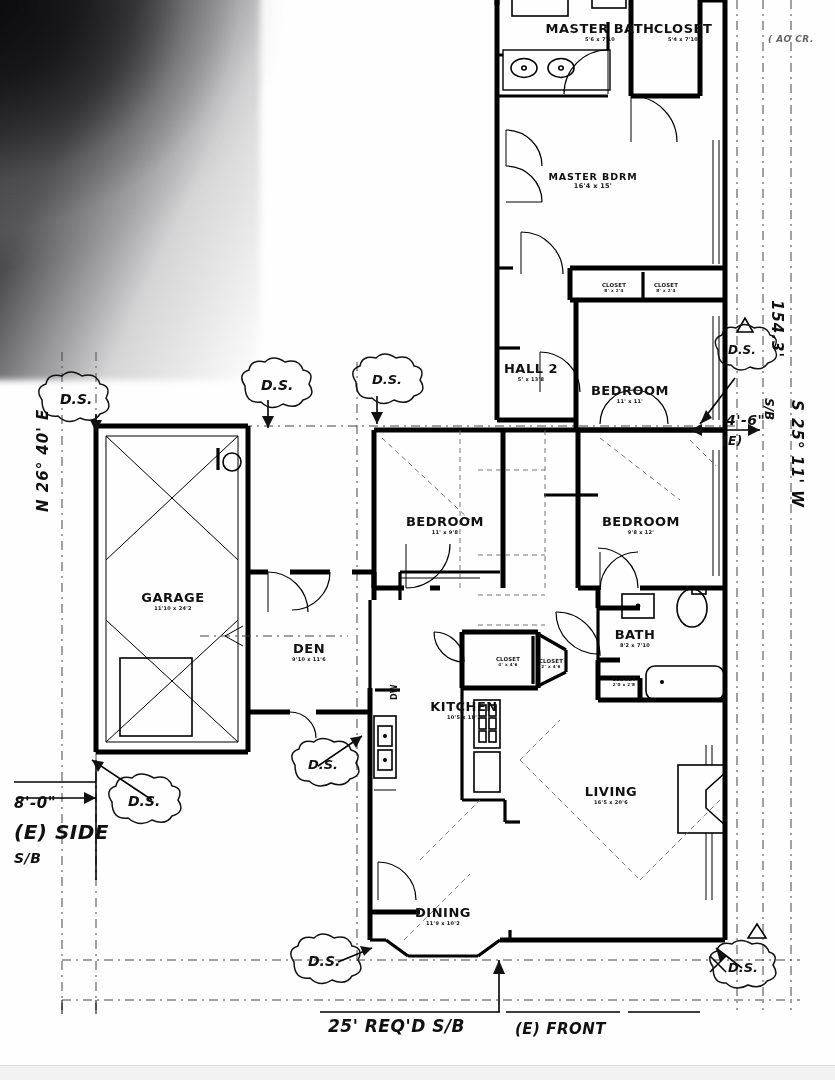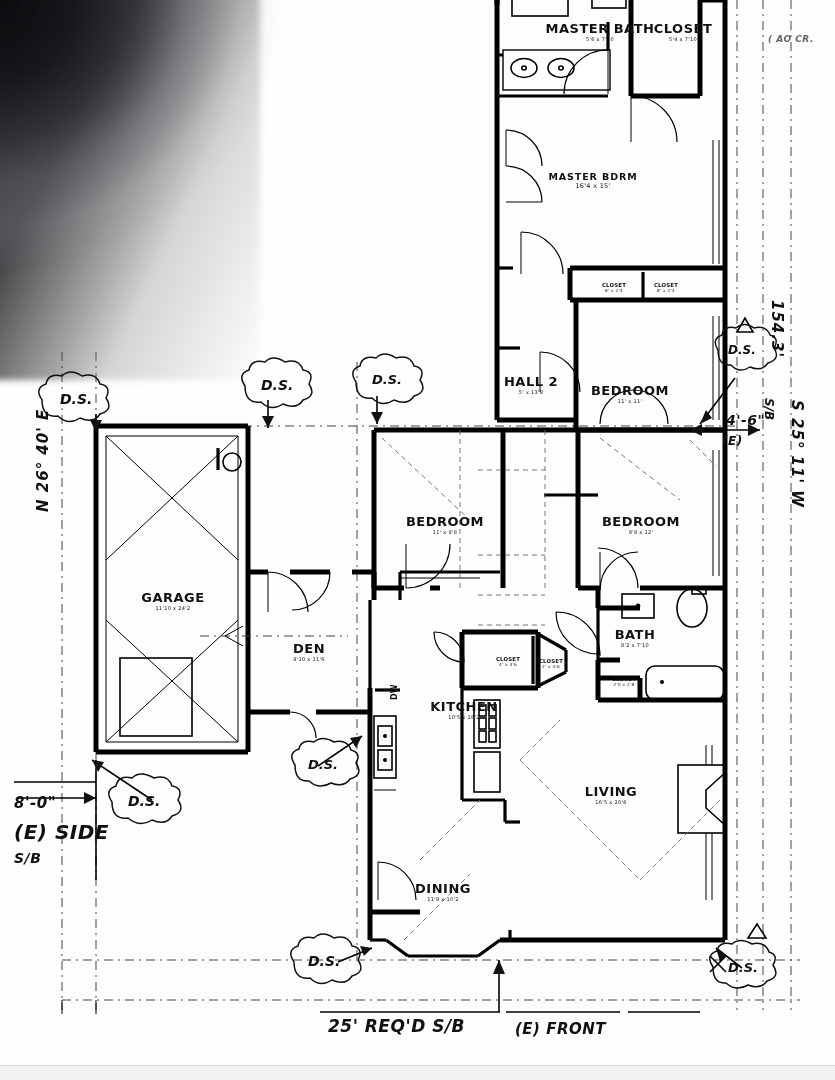--- a/index.html
+++ b/index.html
@@ -21,21 +21,21 @@
     position:absolute;left:-60px;top:-40px;width:320px;height:420px;
     background:linear-gradient(115deg, rgba(8,8,10,0.95) 0%, rgba(30,30,34,0.8) 40%, rgba(120,120,124,0.3) 70%, rgba(255,255,255,0) 100%);
     filter:blur(3px);pointer-events:none;
   }
   #bottombar{position:absolute;left:0;bottom:0;width:835px;height:14px;background:#f2f2f2;border-top:1px solid #dcdcdc;}
 
   
   .rm{position:absolute;text-align:center;color:#111;line-height:1.12;white-space:nowrap;
       font-family:"DejaVu Sans", sans-serif;}
   .rm .n{display:block;font-size:9.5px;font-weight:700;letter-spacing:.9px;}
-  .rm .d{display:block;font-size:6.5px;font-weight:400;letter-spacing:.3px;margin-top:.5px;text-align:center;}
+  .rm .d{display:block;font-size:6.5px;font-weight:700;letter-spacing:.3px;margin-top:.5px;text-align:center;}
   .rm.sm .n{font-size:13px;letter-spacing:.5px;}
   .rm.sm .d{font-size:5px;}
   .rm.xs .n{font-size:5.4px;letter-spacing:.2px;}
   .rm.xs .d{font-size:4.2px;}
 
   
   .hw{position:absolute;color:#101010;font-family:"DejaVu Sans", sans-serif;
       font-weight:700;font-style:italic;white-space:nowrap;letter-spacing:.5px;margin-top:32px;}
   .cloud{position:absolute;text-align:right;}
   .cloud svg{display:block;overflow:visible;}
@@ -350,21 +350,21 @@
     <span class="d">16'4 x 15'</span>
   </div>
   <div class="rm xs" style="left:583px;top:282px;width:62px;">
     <span class="n">CLOSET</span>
     <span class="d">8' x 2'4</span>
   </div>
   <div class="rm xs" style="left:635px;top:282px;width:62px;">
     <span class="n">CLOSET</span>
     <span class="d">8' x 2'4</span>
   </div>
-  <div class="rm sm" style="left:491px;top:375px;width:80px;">
+  <div class="rm sm" style="left:491px;top:362px;width:80px;">
     <span class="n">HALL 2</span>
     <span class="d">5' x 13'8</span>
   </div>
   <div class="rm sm" style="left:580px;top:384px;width:100px;">
     <span class="n">BEDROOM</span>
     <span class="d">11' x 11'</span>
   </div>
   <div class="rm sm" style="left:395px;top:515px;width:100px;">
     <span class="n">BEDROOM</span>
     <span class="d">11' x 9'8</span>
@@ -398,21 +398,21 @@
     <span class="d">2'0 x 2'8</span>
   </div>
   <div class="rm sm" style="left:416px;top:700px;width:96px;">
     <span class="n">KITCHEN</span>
     <span class="d">10'5 x 18'2</span>
   </div>
   <div class="rm sm" style="left:563px;top:785px;width:96px;">
     <span class="n">LIVING</span>
     <span class="d">16'5 x 20'6</span>
   </div>
-  <div class="rm sm" style="left:395px;top:882px;width:96px;">
+  <div class="rm sm" style="left:395px;top:906px;width:96px;">
     <span class="n">DINING</span>
     <span class="d">11'9 x 10'2</span>
   </div>
 
   <div class="vtxt" style="left:390px;top:700px;transform:rotate(-90deg);font-size:8px;font-style:normal;letter-spacing:0;">
     <span>DW</span>
   </div>
 
   <div class="vtxt" style="left:34px;top:512px;transform:rotate(-90deg);font-size:15px;letter-spacing:1px;">
     <span>N 26° 40' E</span>

